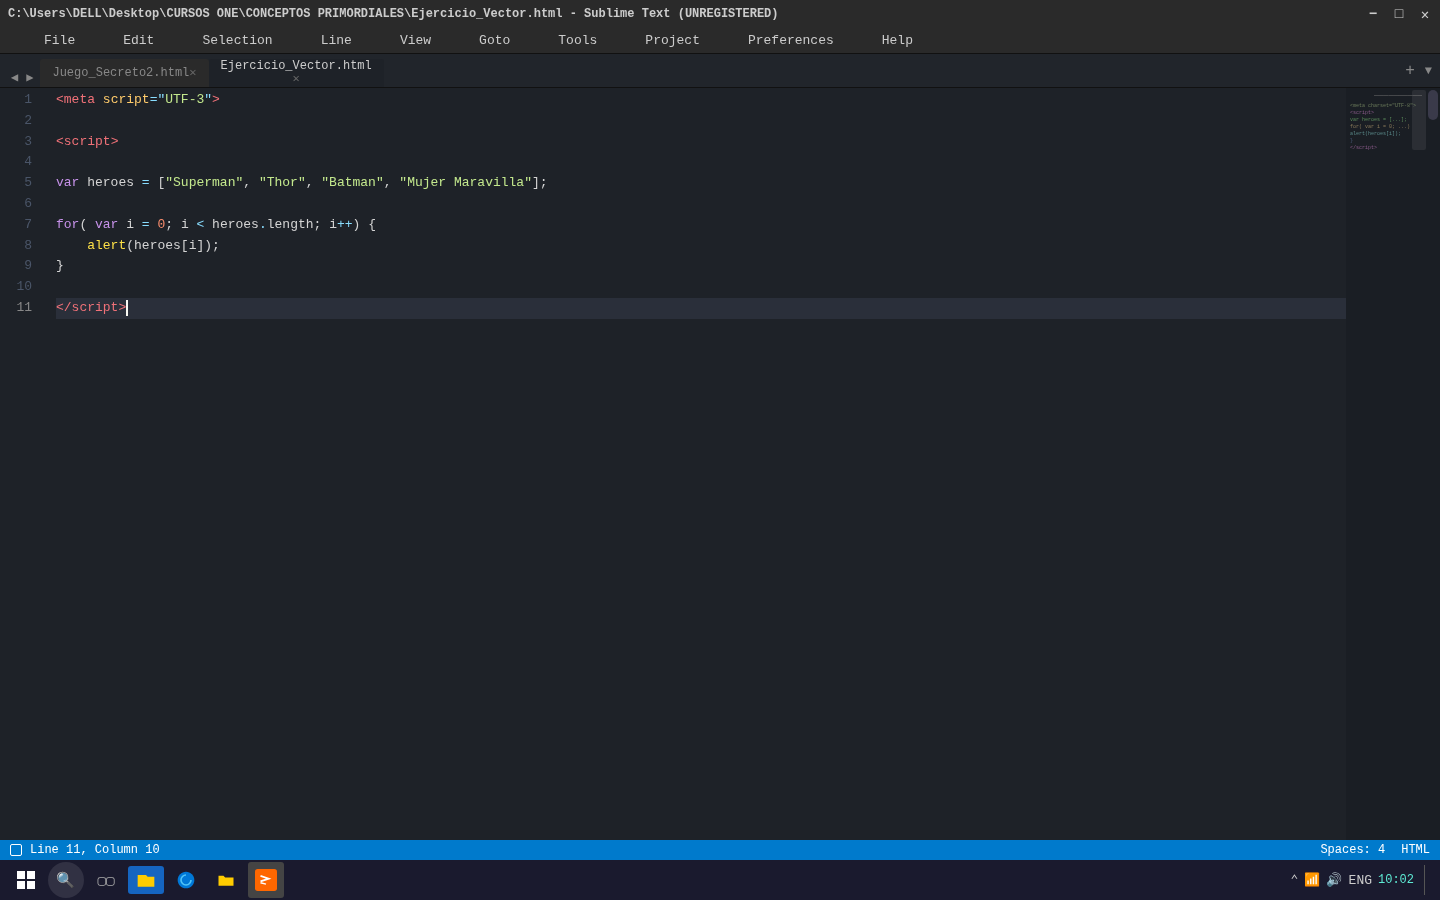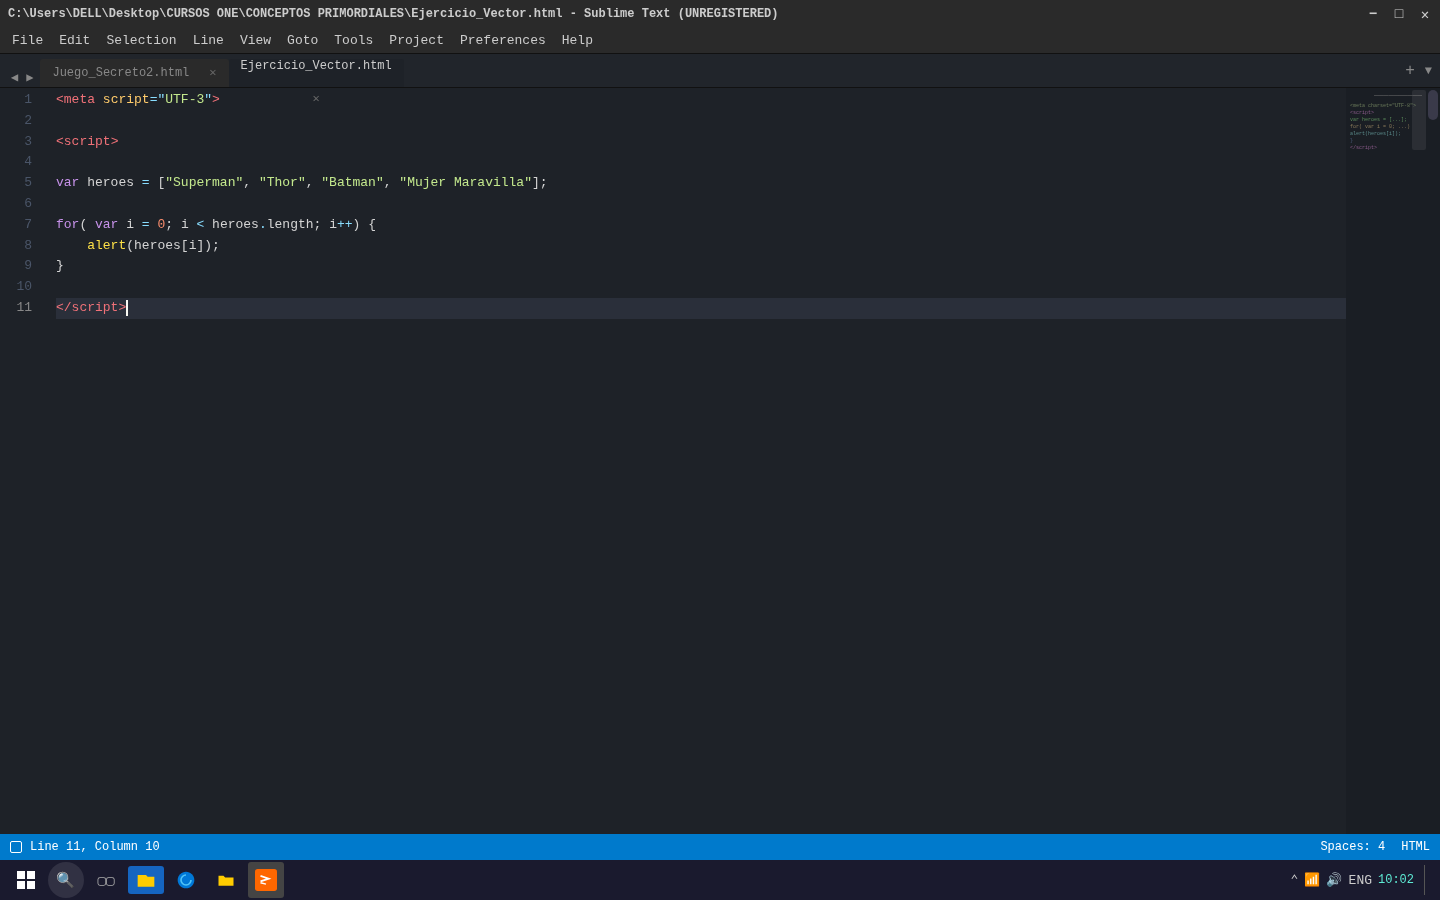--- a/index.html
+++ b/index.html
@@ -56,20 +56,21 @@
       padding: 0 4px;
       font-size: 13px;
       color: #cccccc;
       flex-shrink: 0;
       border-bottom: 1px solid #111;
     }
     .menu-item {
       padding: 2px 8px;
       cursor: pointer;
       border-radius: 2px;
+      margin-left: 32px;
     }
 
     
     #tab-bar {
       background: #21252b;
       height: 34px;
       display: flex;
       align-items: flex-end;
       padding: 0 4px;
       flex-shrink: 0;
@@ -90,21 +91,21 @@
       color: #888;
     }
     .tab {
       height: 28px;
       padding: 0 12px;
       display: flex;
       align-items: center;
       font-size: 12px;
       cursor: pointer;
       border-radius: 3px 3px 0 0;
-      gap: 20px;
+      gap: 0;
       position: relative;
     }
     .tab.inactive {
       background: #2a2a2a;
       color: #888;
     }
     .tab.active {
       background: #1e2228;
       color: #cccccc;
       flex-direction: column;
@@ -190,21 +191,21 @@
     
     #scrollbar {
       width: 14px;
       background: #1a1e24;
       flex-shrink: 0;
     }
 
     
     #status-bar {
       background: #007acc;
-      height: 26px;
+      height: 20px;
       display: flex;
       align-items: center;
       padding: 0 10px;
       font-size: 12px;
       color: white;
       flex-shrink: 0;
       gap: 16px;
     }
     #status-bar .status-left { display: flex; align-items: center; gap: 8px; }
     #status-bar .status-right { margin-left: auto; display: flex; gap: 16px; }

